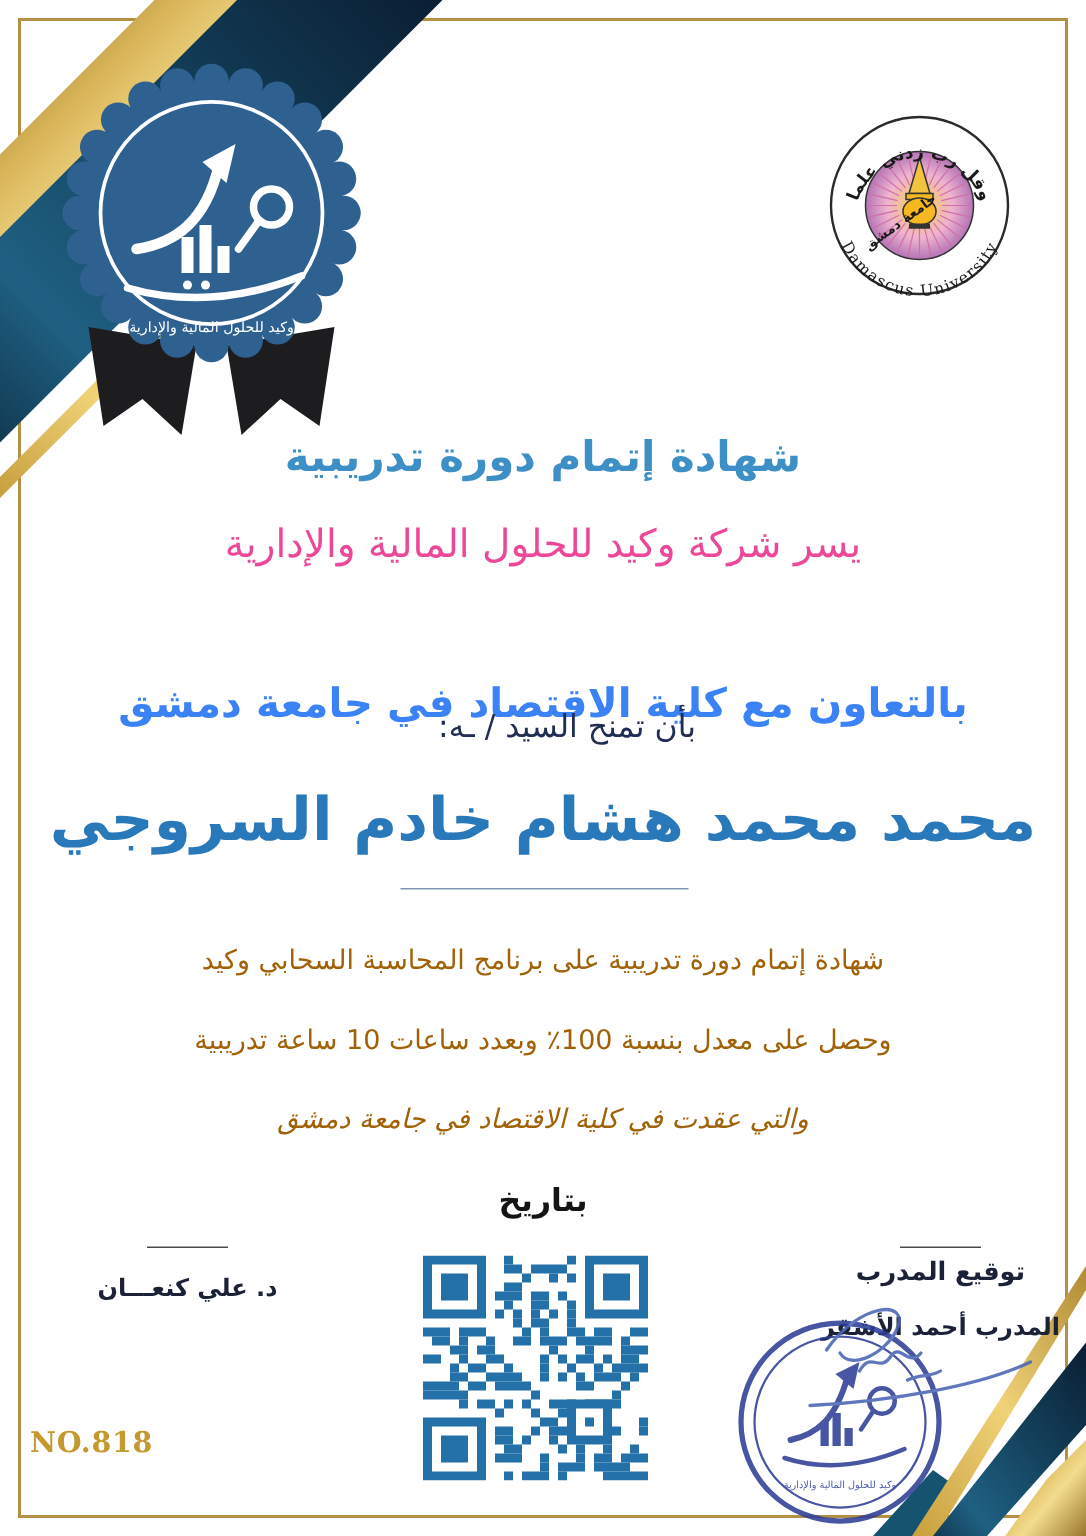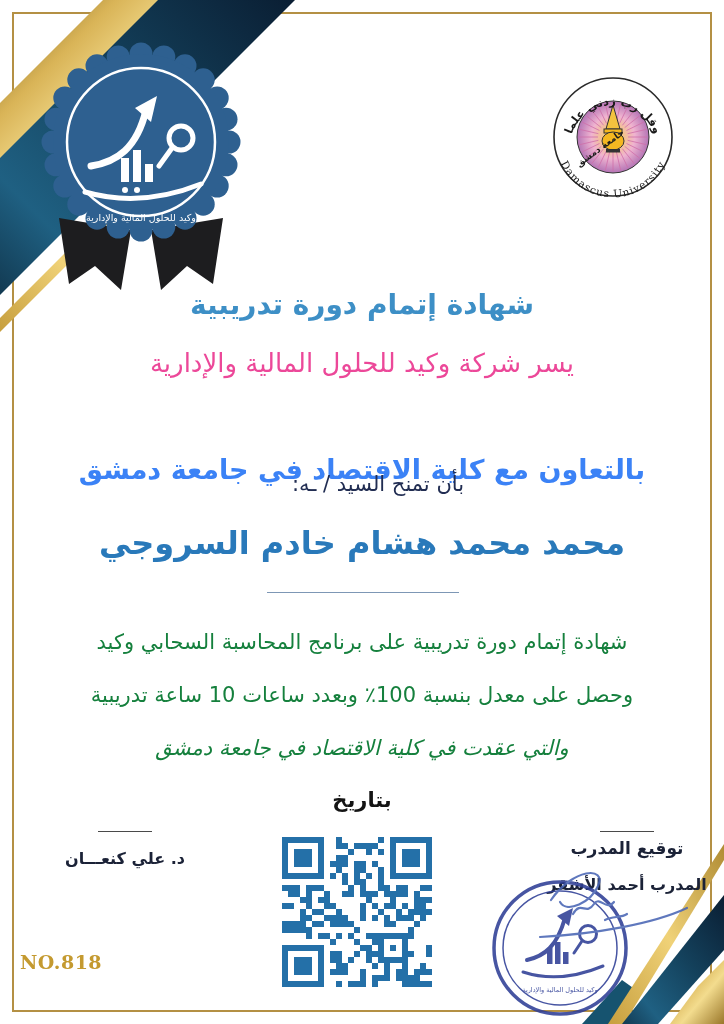--- a/index.html
+++ b/index.html
@@ -13,24 +13,24 @@
   .corner-tl{top:0;left:0;}
   .corner-br{bottom:0;right:0;}
   .badge-wrap{position:absolute;left:31px;top:34px;z-index:2;}
   .seal-wrap{position:absolute;left:543px;top:67px;z-index:2;}
 
   .txt{position:absolute;left:0;right:0;text-align:center;direction:rtl;z-index:3;}
   .title{top:288px;font-size:28px;font-weight:600;color:#3d8fc6;}
   .intro{top:348px;font-size:26px;font-weight:500;color:#ec4899;}
   .coop{top:406px;font-size:27px;font-weight:700;color:#3b82f6;margin-top:48px;}
   .grant{top:472px;font-size:21px;font-weight:500;color:#212d52;padding-left:32px;}
-  .recipient{top:524px;font-size:32px;font-weight:700;color:#2979ba;}
+  .recipient{top:524px;font-size:40px;font-weight:700;color:#2979ba;}
   .name-underline{position:absolute;top:592px;left:267px;width:192px;height:0;
     border-top:1.5px solid #7d97b5;z-index:3;}
-  .body-line{font-size:21px;font-weight:500;color:#15803d;}
+  .body-line{font-size:18px;font-weight:500;color:#a16207;}
   .b1{top:630px;} .b2{top:683px;} .b3{top:736px;font-style:italic;}
   .date-row{top:788px;display:flex;justify-content:center;gap:9px;
     font-size:21px;font-weight:700;color:#141414;}
   .date-num{font-family:"DejaVu Serif",serif;direction:ltr;unicode-bidi:isolate;}
 
   .sig-block{position:absolute;width:180px;text-align:center;direction:rtl;z-index:3;}
   .sig-left{left:35px;top:831px;}
   .sig-right{left:537px;top:831px;}
   .sig-topline{width:54px;height:0;border-top:1.5px solid #4a4a4a;margin:0 auto 6px auto;}
   .sig-title{font-size:17px;font-weight:700;color:#1b2237;}

